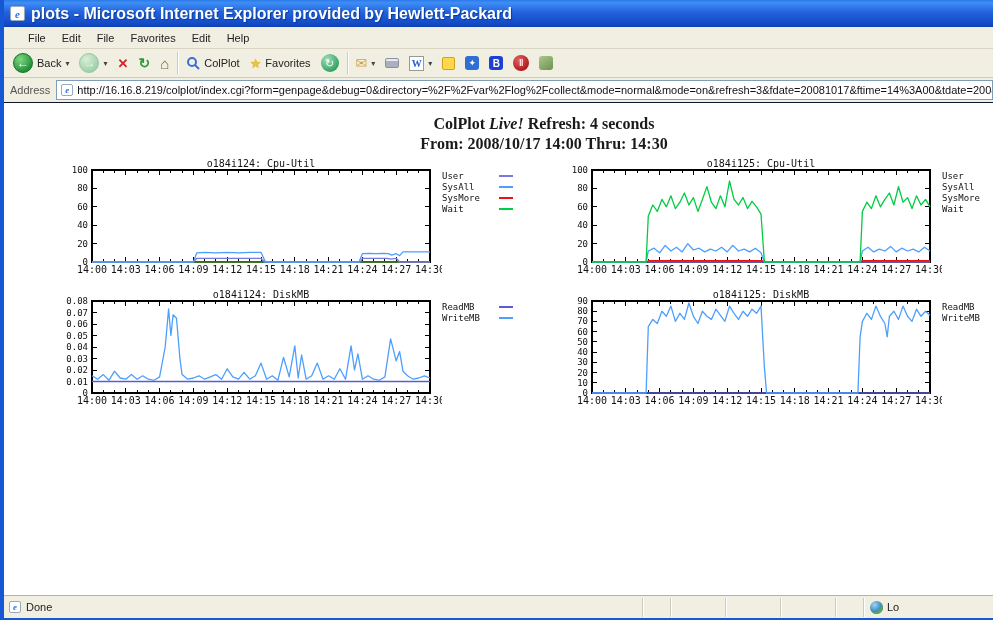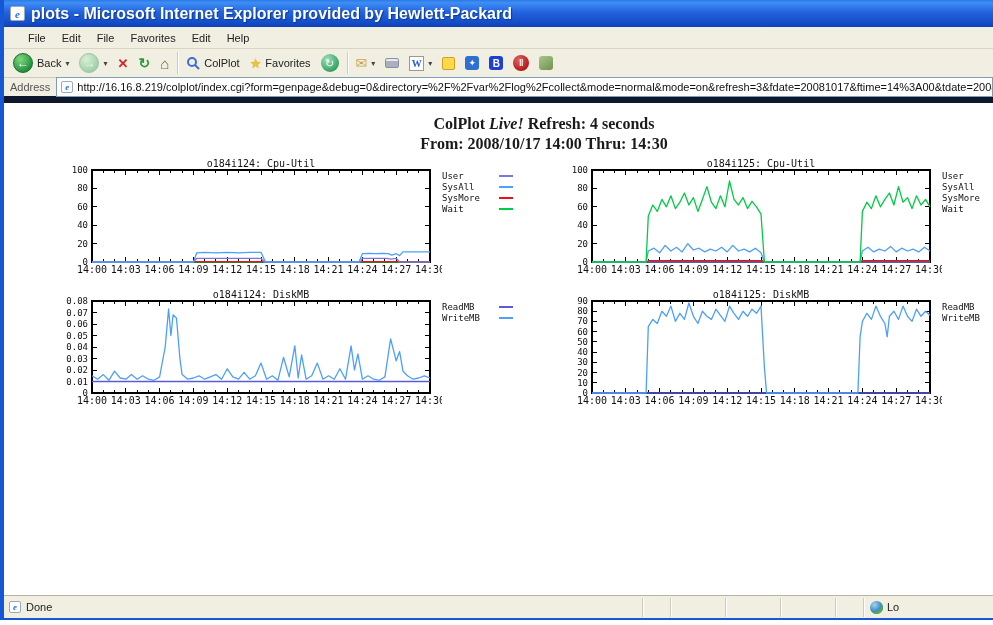--- a/index.html
+++ b/index.html
@@ -47,21 +47,21 @@
   .research-glyph { width:14px; height:14px; background:#2f6fd4; border-radius:3px; color:#fff; font-size:9px;
                 display:inline-flex; align-items:center; justify-content:center;}
   .b-glyph { width:14px; height:14px; background:#1f3fd4; border-radius:3px; color:#fff;
              font:bold 10px "Liberation Sans",sans-serif;
              display:inline-flex; align-items:center; justify-content:center;}
   .pause-glyph { width:16px; height:16px; border-radius:50%; background:radial-gradient(circle at 35% 30%, #e06060, #b01818 75%);
              color:#fff; font-size:9px; font-weight:bold;
              display:inline-flex; align-items:center; justify-content:center;}
   .hp-glyph { width:14px; height:14px; background:linear-gradient(145deg,#aac887,#6f8f52); border-radius:3px; }
   
-  .addressbar { height:25px; background:#f1efe2; border-bottom:7px solid #0f172a;
+  .addressbar { height:25px; background:#f1efe2; border-bottom:1px solid #0f172a;
                 display:flex; align-items:center; padding:2px 0 2px 6px;justify-content:center; }
   .addr-label { font-size:11px; color:#555; margin-right:6px; }
   .addr-field { flex:1; height:20px; background:#fff; border:1px solid #7f9db9;
                 display:flex; align-items:center; gap:4px; padding:0 4px; overflow:hidden; }
   .addr-url { font-size:11px; color:#111; white-space:nowrap; }
   .ie-doc-icon.small { width:12px; height:12px; font-size:9px; }
   
   .content { position:relative; height:492px; background:#fff; overflow:hidden; }
   .page-inner { position:absolute; left:0; top:0; width:1080px; }
   .page-head { width:1080px; text-align:center; margin-top:12px;

